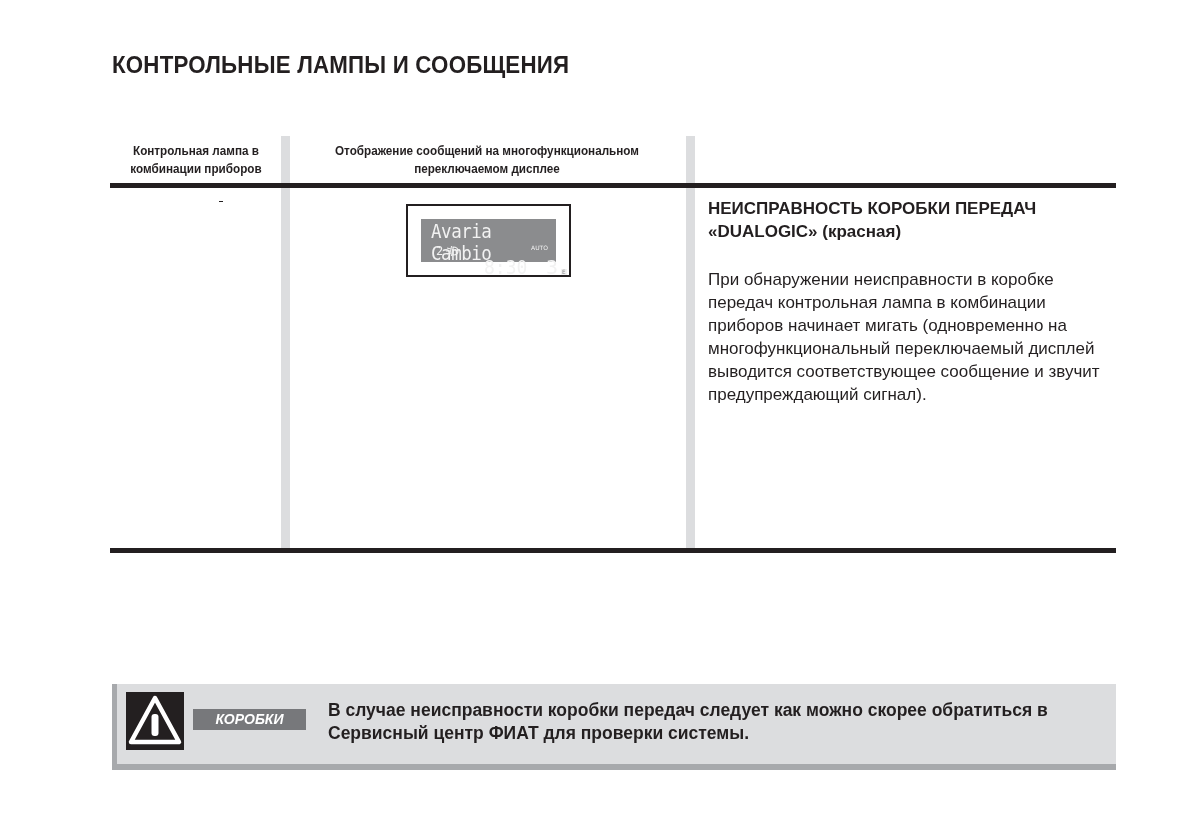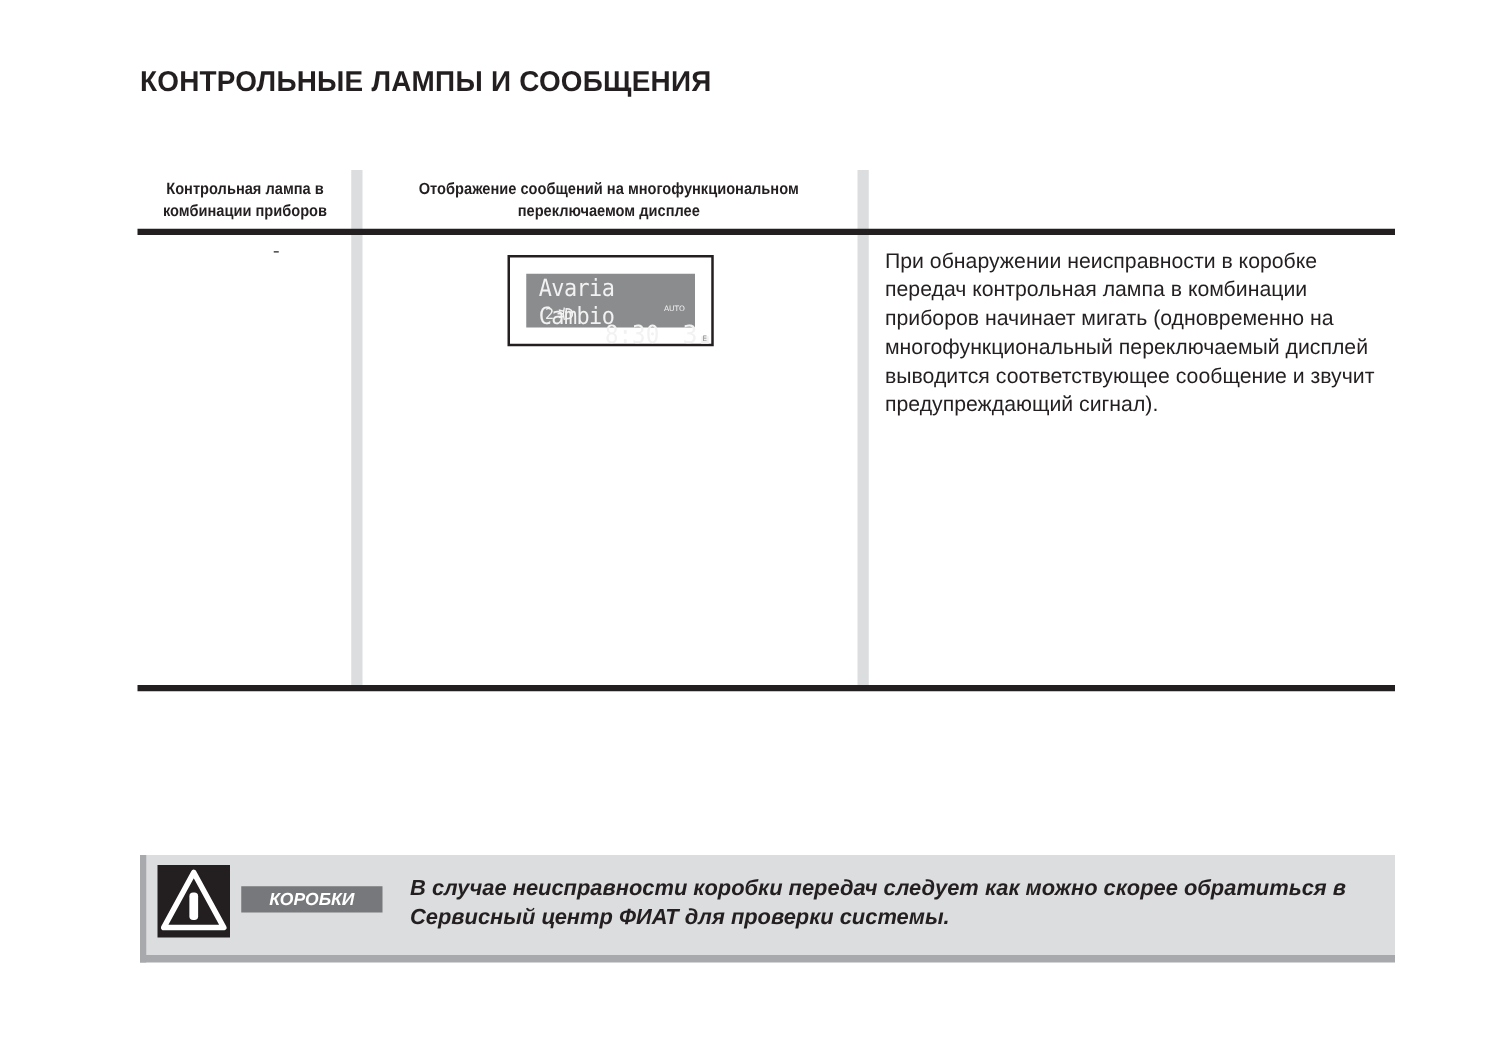--- a/index.html
+++ b/index.html
@@ -61,21 +61,21 @@
     .warn-icon {
       position: absolute; left: 126px; top: 692px; width: 58px; height: 58px; background: #231f20;
     }
     .warn-label {
       position: absolute; left: 193px; top: 709px; width: 113px; height: 21px;
       background: #77787b; color: #fff; font-weight: bold; font-style: italic; font-size: 14px;
       text-align: center; line-height: 21px;
     }
     .warn-text {
       position: absolute; left: 328px; top: 699px; width: 780px;
-      font-weight: bold; font-style: italic; font-size: 17.5px; line-height: 23px;
+      font-weight: bold; font-size: 17.5px; line-height: 23px;
     }
   </style>
 </head>
 <body>
 
 <h1 class="page-title">КОНТРОЛЬНЫЕ ЛАМПЫ И СООБЩЕНИЯ</h1>
 
 <div class="sep sep1"></div>
 <div class="sep sep2"></div>
 
@@ -97,20 +97,21 @@
       <path d="M6.5 1 Q5 6 6.5 11" fill="none" stroke="#f2f2f2" stroke-width="1"></path>
     </svg>
     <div class="lcd-auto">AUTO</div>
     <div class="lcd-time">8:30</div>
     <div class="lcd-gear">3</div>
     <div class="lcd-gear-mode">E</div>
   </div>
 </div>
 
 <div class="desc">
+  <div class="desc-title">НЕИСПРАВНОСТЬ КОРОБКИ ПЕРЕДАЧ «DUALOGIC» (красная)</div>
   <p class="desc-p">При обнаружении неисправности в коробке передач контрольная лампа в комбинации приборов начинает мигать (одновременно на многофункциональный переключаемый дисплей выводится соответствующее сообщение и звучит предупреждающий сигнал).</p>
 </div>
 
 <div class="warn"></div>
 <div class="warn-shadow-left"></div>
 <div class="warn-shadow-bottom"></div>
 
 <div class="warn-icon">
   <svg width="58" height="58" viewBox="0 0 58 58">
     <path d="M29 6 L53 50 L5 50 Z" fill="none" stroke="#ffffff" stroke-width="4.5" stroke-linejoin="round"></path>

